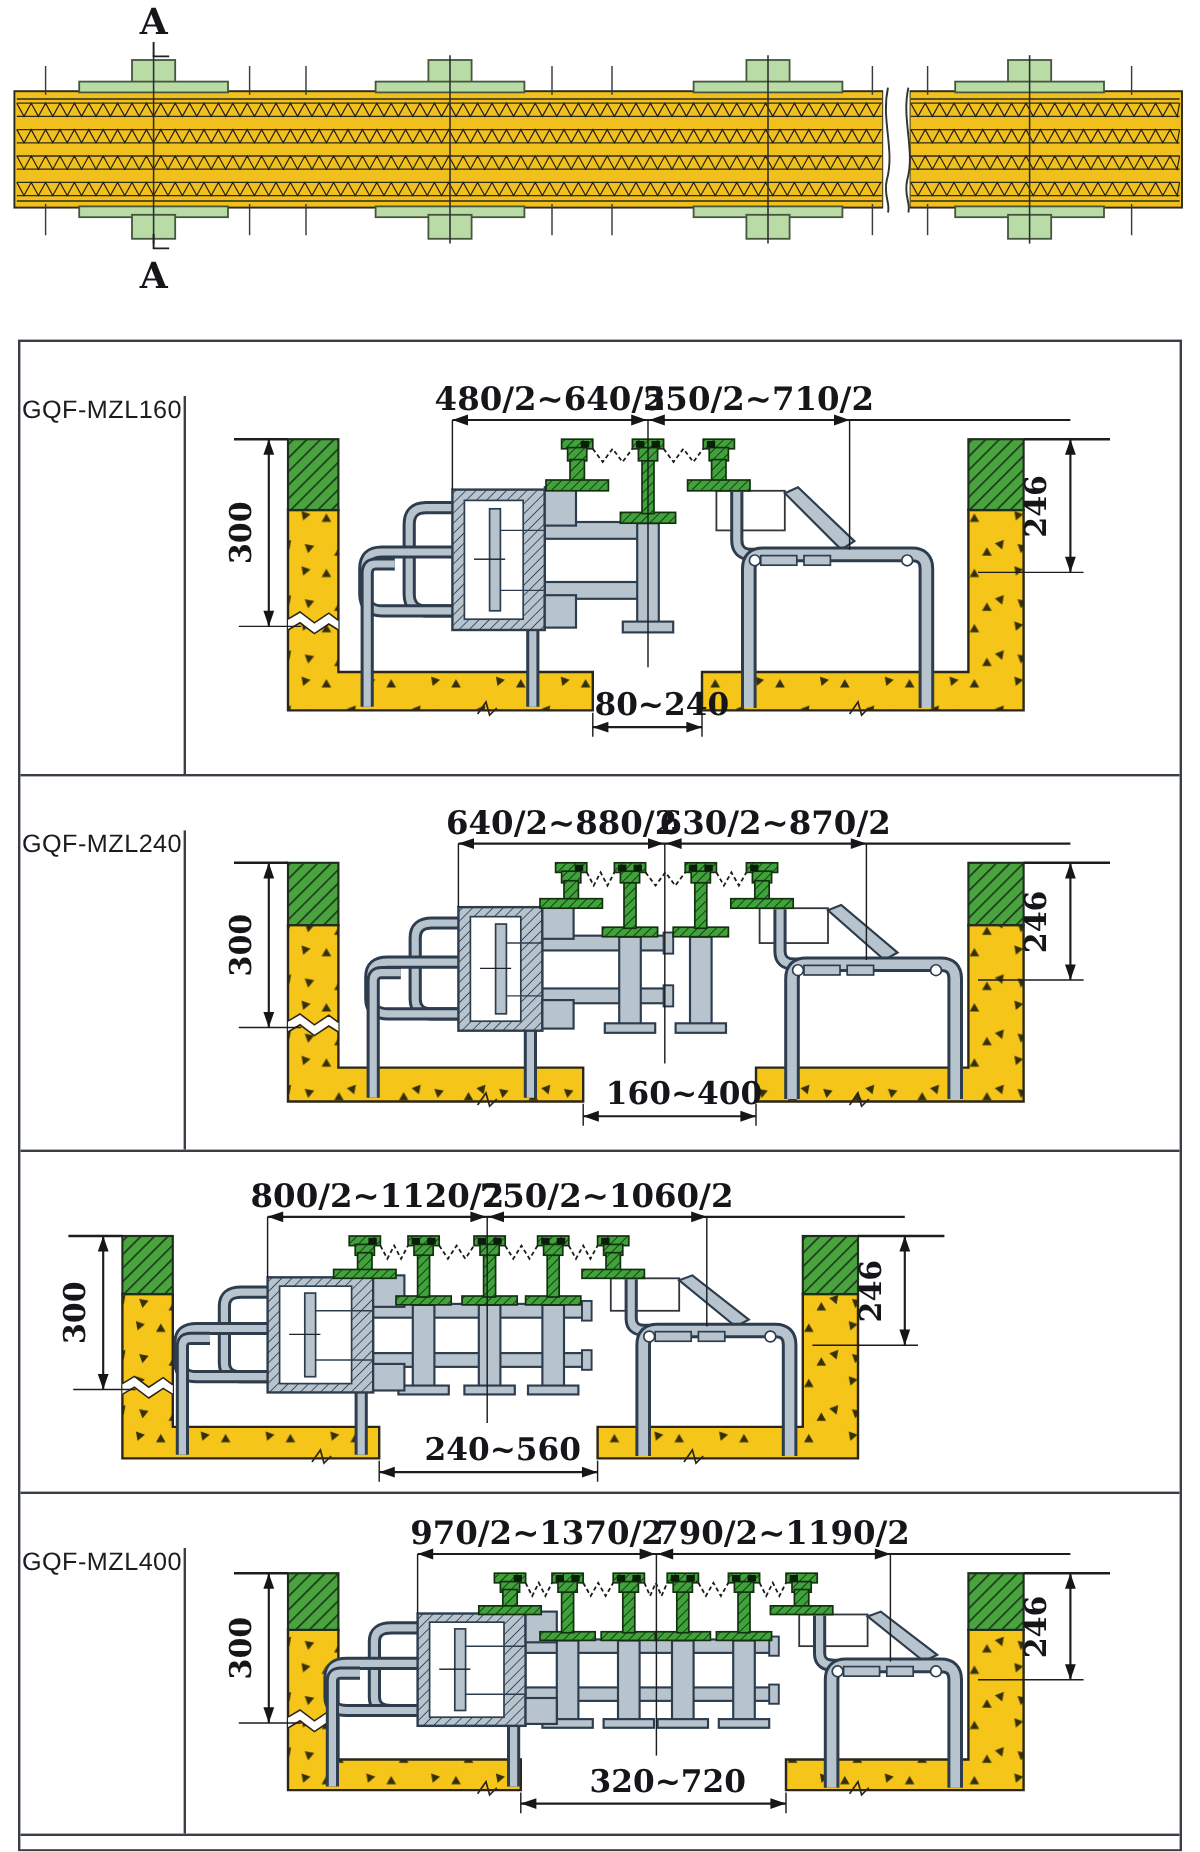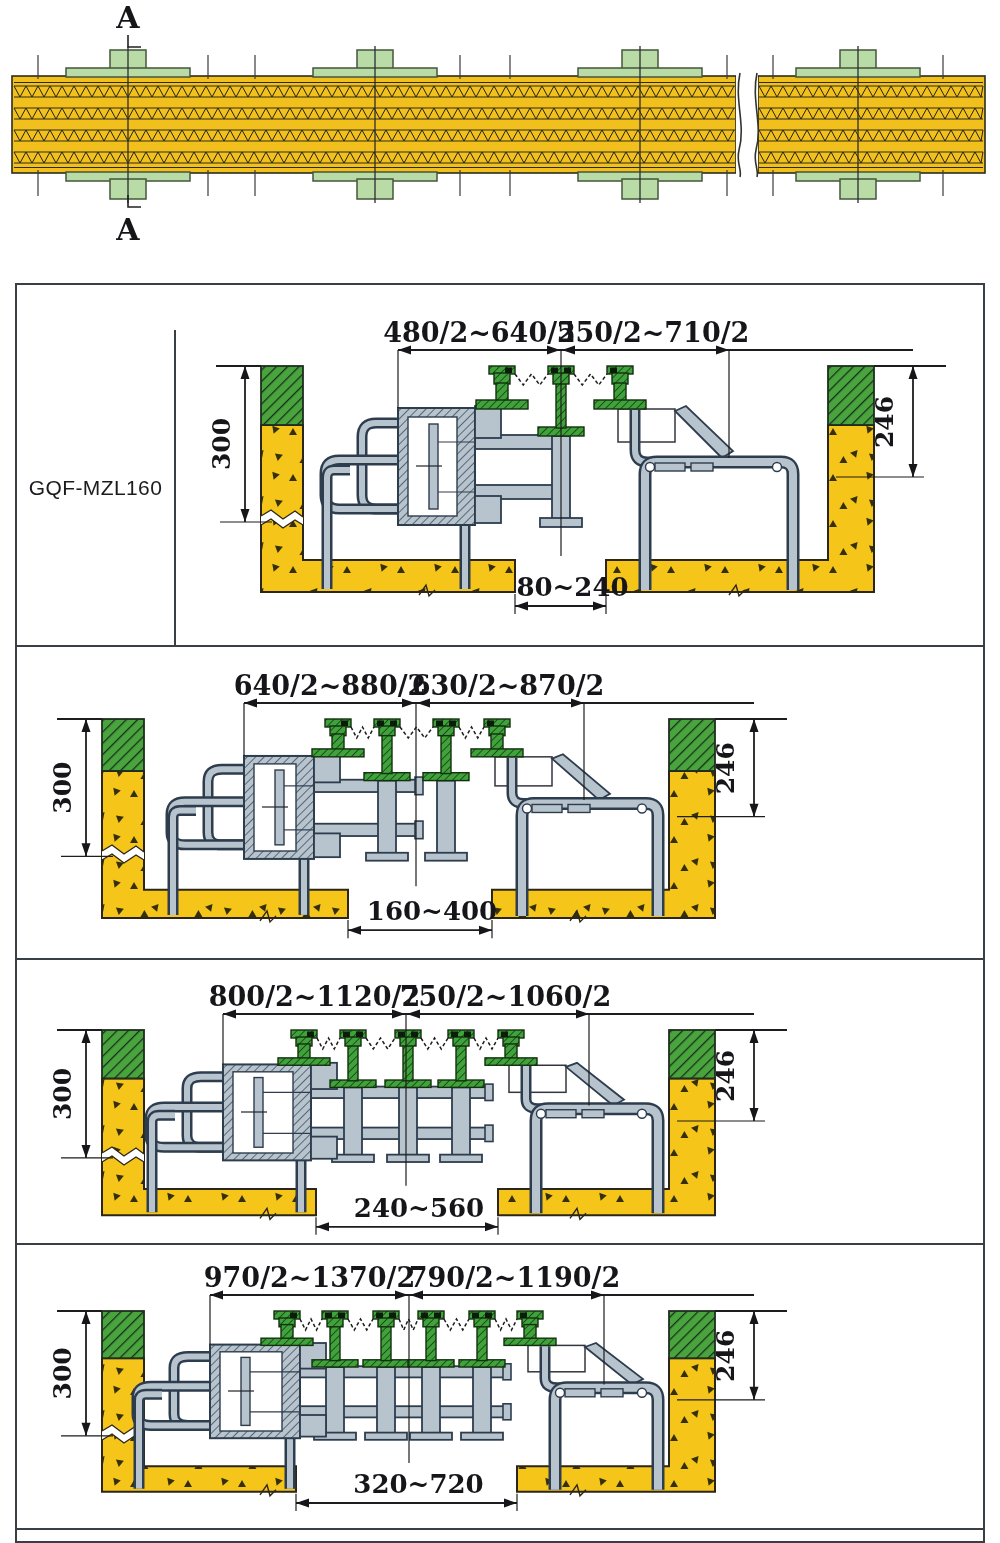--- a/index.html
+++ b/index.html
@@ -4,22 +4,22 @@
 <style>
   html,body{margin:0;padding:0;background:#ffffff;}
   .screen{position:relative;width:1000px;height:1543px;background:#fff;overflow:hidden;
           font-family:"Liberation Sans",sans-serif;}
   .plan-view{position:absolute;top:0;left:0;width:1000px;height:270px;}
   .spec-table{position:absolute;top:283px;left:15px;width:970px;height:1260px;
               border:2px solid #3a3f46;box-sizing:border-box;background:#fff;
               display:flex;flex-direction:column;}
   .spec-row{display:flex;border-bottom:2px solid #3a3f46;box-sizing:border-box;flex:none;}
   .spec-row.partial{border-bottom:none;flex:1;}
-  .model-cell{width:159px;flex:none;border-right:2px solid #3a3f46;box-sizing:border-box;
-              display:flex;align-items:center;justify-content:center;margin-top:45px;}
+  .model-cell{width:138px;flex:none;border-right:2px solid #3a3f46;box-sizing:border-box;
+              display:flex;justify-content:center;margin-top:45px;}
   .model-label{font-size:21px;color:#1c1c1e;letter-spacing:.4px;}
   .diagram-cell{flex:1;position:relative;overflow:hidden;}
   svg text{user-select:none;}
 </style>
 </head>
 <body>
 
 <div class="screen">
   <div class="plan-view">
     <svg id="plan-svg" width="1000" height="270" viewBox="0 0 1000 270">
@@ -233,20 +233,23 @@
               <line x1="339" y1="309" x2="339" y2="329" stroke="#1d1d1f" stroke-width="1.2"></line>
               <line x1="430" y1="309" x2="430" y2="329" stroke="#1d1d1f" stroke-width="1.2"></line>
               <line x1="339" y1="321" x2="430" y2="321" stroke="#1d1d1f" stroke-width="1.8"></line>
               <polygon points="339,321 352,316.5 352,325.5" fill="#16161a"></polygon>
               <polygon points="430,321 417,316.5 417,325.5" fill="#16161a"></polygon>
               <text x="396.5" y="311" font-size="26" font-family="&quot;DejaVu Serif&quot;,serif" font-weight="bold" fill="#16161a" text-anchor="middle">80~240</text>
             </g>
           </svg></div>
       </div>
       <div class="spec-row" style="height: 313px;">
+        <div class="model-cell">
+          <span class="model-label">GQF-MZL240</span>
+        </div>
         <div class="diagram-cell"><svg width="805" height="311" viewBox="0 0 805 311">
             <defs>
               <pattern id="ghatch-1" width="8" height="8" patternUnits="userSpaceOnUse" patternTransform="rotate(45)">
                 <rect width="8" height="8" fill="#4aa43e"></rect>
                 <line x1="0" y1="0" x2="0" y2="8" stroke="#17301a" stroke-width="2.6"></line>
               </pattern>
               <pattern id="bhatch-1" width="5.5" height="5.5" patternUnits="userSpaceOnUse" patternTransform="rotate(45)">
                 <rect width="5.5" height="5.5" fill="#3fa23a"></rect>
                 <line x1="0" y1="0" x2="0" y2="5.5" stroke="#123512" stroke-width="1.5"></line>
               </pattern>
@@ -510,20 +513,23 @@
               <line x1="299" y1="257.32" x2="299" y2="274.79999999999995" stroke="#1d1d1f" stroke-width="1.2"></line>
               <line x1="481" y1="257.32" x2="481" y2="274.79999999999995" stroke="#1d1d1f" stroke-width="1.2"></line>
               <line x1="299" y1="266.79999999999995" x2="481" y2="266.79999999999995" stroke="#1d1d1f" stroke-width="1.8"></line>
               <polygon points="299,266.79999999999995 312,262.29999999999995 312,271.29999999999995" fill="#16161a"></polygon>
               <polygon points="481,266.79999999999995 468,262.29999999999995 468,271.29999999999995" fill="#16161a"></polygon>
               <text x="402" y="256.79999999999995" font-size="26" font-family="&quot;DejaVu Serif&quot;,serif" font-weight="bold" fill="#16161a" text-anchor="middle">240~560</text>
             </g>
           </svg></div>
       </div>
       <div class="spec-row" style="height: 285px;">
+        <div class="model-cell">
+          <span class="model-label">GQF-MZL400</span>
+        </div>
         <div class="diagram-cell"><svg width="805" height="283" viewBox="0 0 805 283">
             <defs>
               <pattern id="ghatch-3" width="8" height="8" patternUnits="userSpaceOnUse" patternTransform="rotate(45)">
                 <rect width="8" height="8" fill="#4aa43e"></rect>
                 <line x1="0" y1="0" x2="0" y2="8" stroke="#17301a" stroke-width="2.6"></line>
               </pattern>
               <pattern id="bhatch-3" width="5.5" height="5.5" patternUnits="userSpaceOnUse" patternTransform="rotate(45)">
                 <rect width="5.5" height="5.5" fill="#3fa23a"></rect>
                 <line x1="0" y1="0" x2="0" y2="5.5" stroke="#123512" stroke-width="1.5"></line>
               </pattern>

